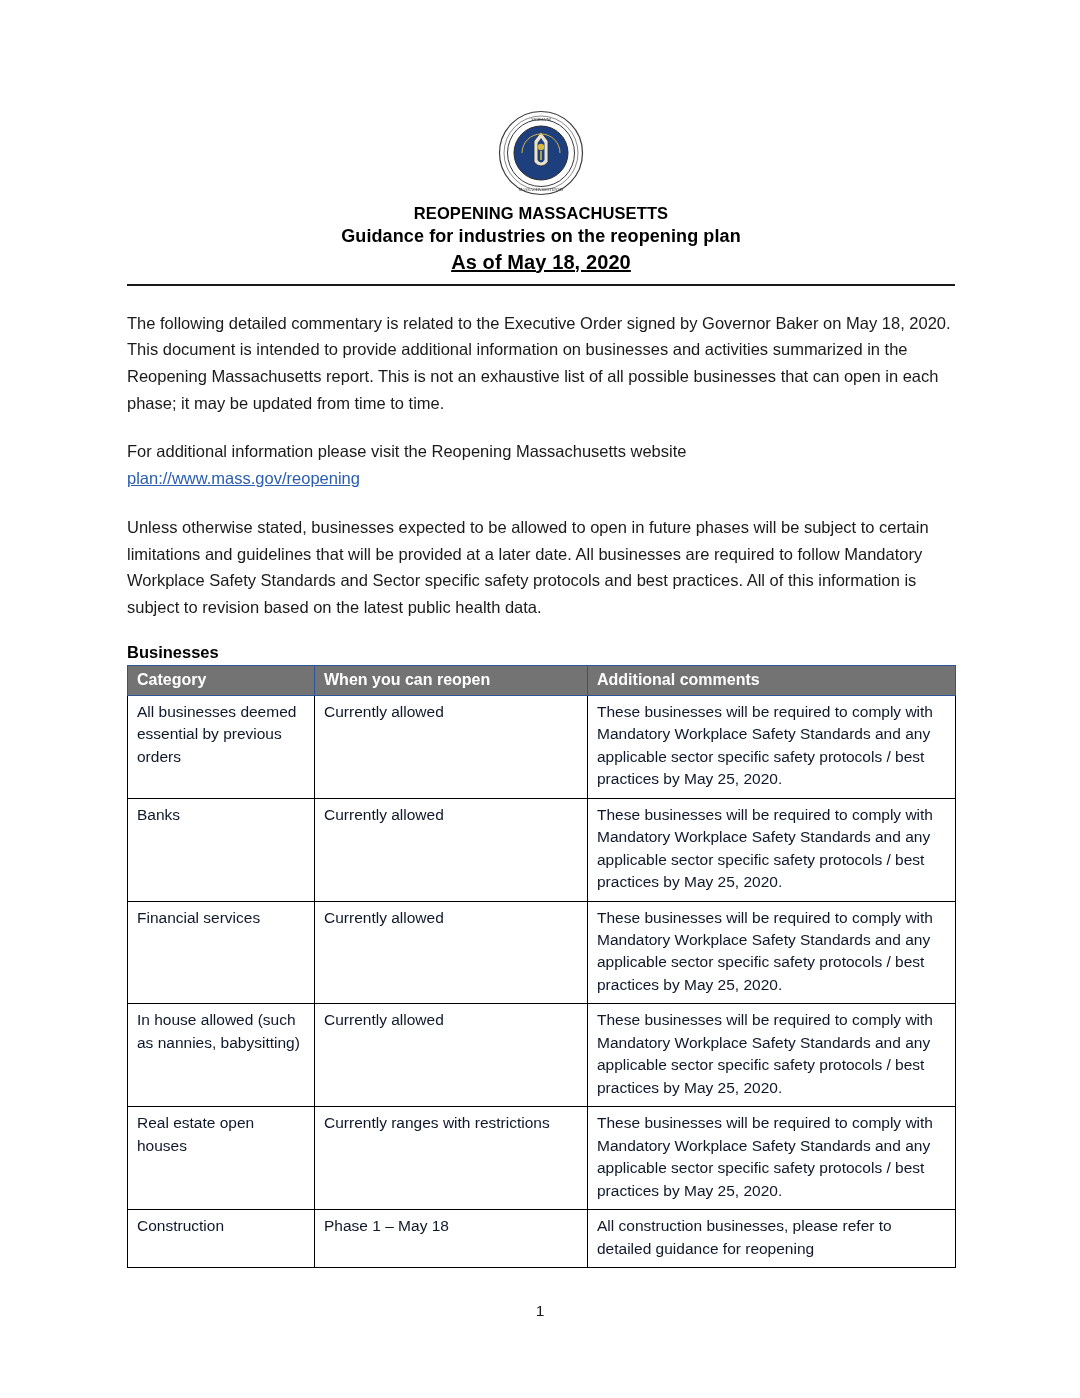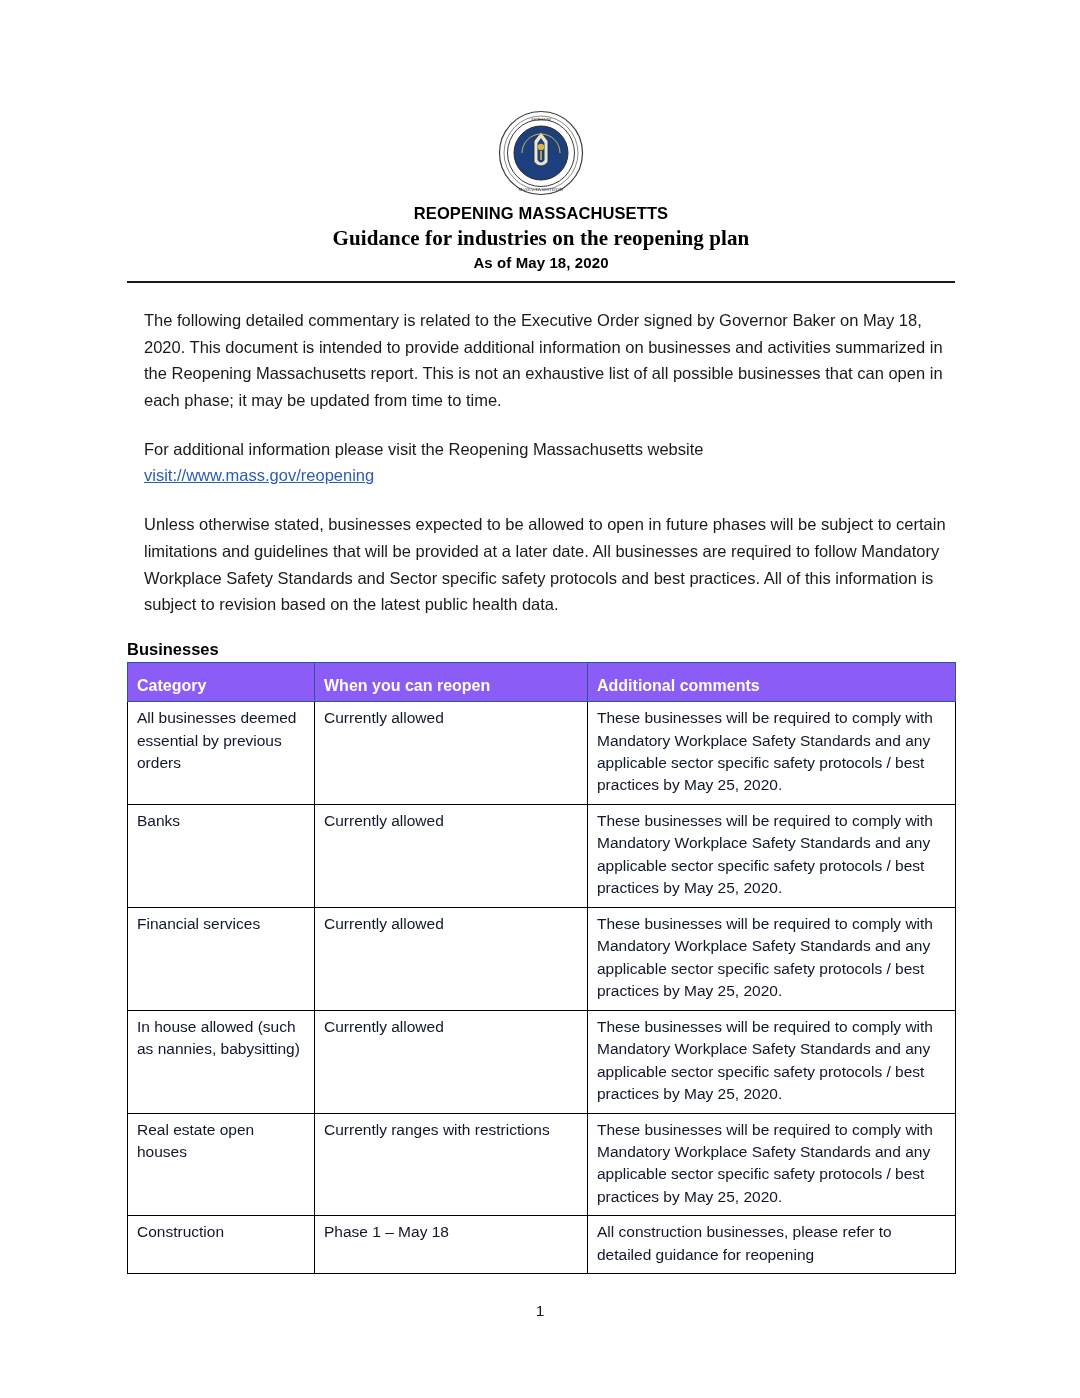--- a/index.html
+++ b/index.html
@@ -40,34 +40,34 @@
   .doc-header {
     text-align: center;
     line-height: 1.35;
   }
   .doc-header .line {
     font-weight: bold;
     font-size: 16.5px;
     letter-spacing: 0.1px;
   }
   .doc-header .line.t1 { font-size: 16.5px; }
-  .doc-header .line.t2 { font-size: 21px; font-family: Liberation Serif, serif; }
-  .doc-header .line.t3 { font-size: 15px; }
+  .doc-header .line.t2 { font-size: 18px; }
+  .doc-header .line.t3 { font-size: 20px; text-decoration: underline; }
 
   .header-rule {
     border: 0;
     border-top: 2.5px solid #1a1a1a;
     margin: 8px 0 0 0;
   }
 
   
   .para {
     font-size: 16.5px;
     line-height: 1.62;
-    margin: 22px 0 0 17px;
+    margin: 22px 0 0 0;
     color: #1a1a1a;
   }
   .para.first { margin-top: 24px; }
   .link {
     color: #2a5db0;
     text-decoration: underline;
   }
 
   
   .section-label {
@@ -81,25 +81,25 @@
     border-collapse: collapse;
     width: 828px;
     table-layout: fixed;
     font-size: 15.5px;
   }
   table.biz col.c1 { width: 187px; }
   table.biz col.c2 { width: 273px; }
   table.biz col.c3 { width: 368px; }
 
   table.biz thead th {
-    background: #8b5cf6;
+    background: #737373;
     color: #ffffff;
     font-weight: bold;
     text-align: left;
-    padding: 14px 8px 6px 9px;
+    padding: 5px 8px 6px 9px;
     border: 1px solid #2b5597;
     font-size: 16px;
   }
   table.biz tbody td {
     border: 1px solid #000000;
     vertical-align: top;
     padding: 5px 8px 7px 9px;
     line-height: 1.45;
     color: #0f172a;
   }
@@ -146,21 +146,21 @@
     <div class="line t1">REOPENING MASSACHUSETTS</div>
     <div class="line t2">Guidance for industries on the reopening plan</div>
     <div class="line t3">As of May 18, 2020</div>
   </div>
   <hr class="header-rule">
 
   <p class="para first">The following detailed commentary is related to the Executive Order signed by Governor Baker on May 18, 2020. This document is intended to provide additional information on businesses and activities summarized in the Reopening Massachusetts report.  This is not an exhaustive list of all possible businesses that can open in each phase; it may be updated from time to time.</p>
 
   <p class="para">
     <span>For additional information please visit the Reopening Massachusetts website</span><br>
-    <a class="link" href="#">visit://www.mass.gov/reopening</a>
+    <a class="link" href="#">plan://www.mass.gov/reopening</a>
   </p>
 
   <p class="para">Unless otherwise stated, businesses expected to be allowed to open in future phases will be subject to certain limitations and guidelines that will be provided at a later date.  All businesses are required to follow Mandatory Workplace Safety Standards and Sector specific safety protocols and best practices. All of this information is subject to revision based on the latest public health data.</p>
 
   <div class="section-label">Businesses</div>
 
   <table class="biz">
     <colgroup>
       <col class="c1">
         <col class="c2">

